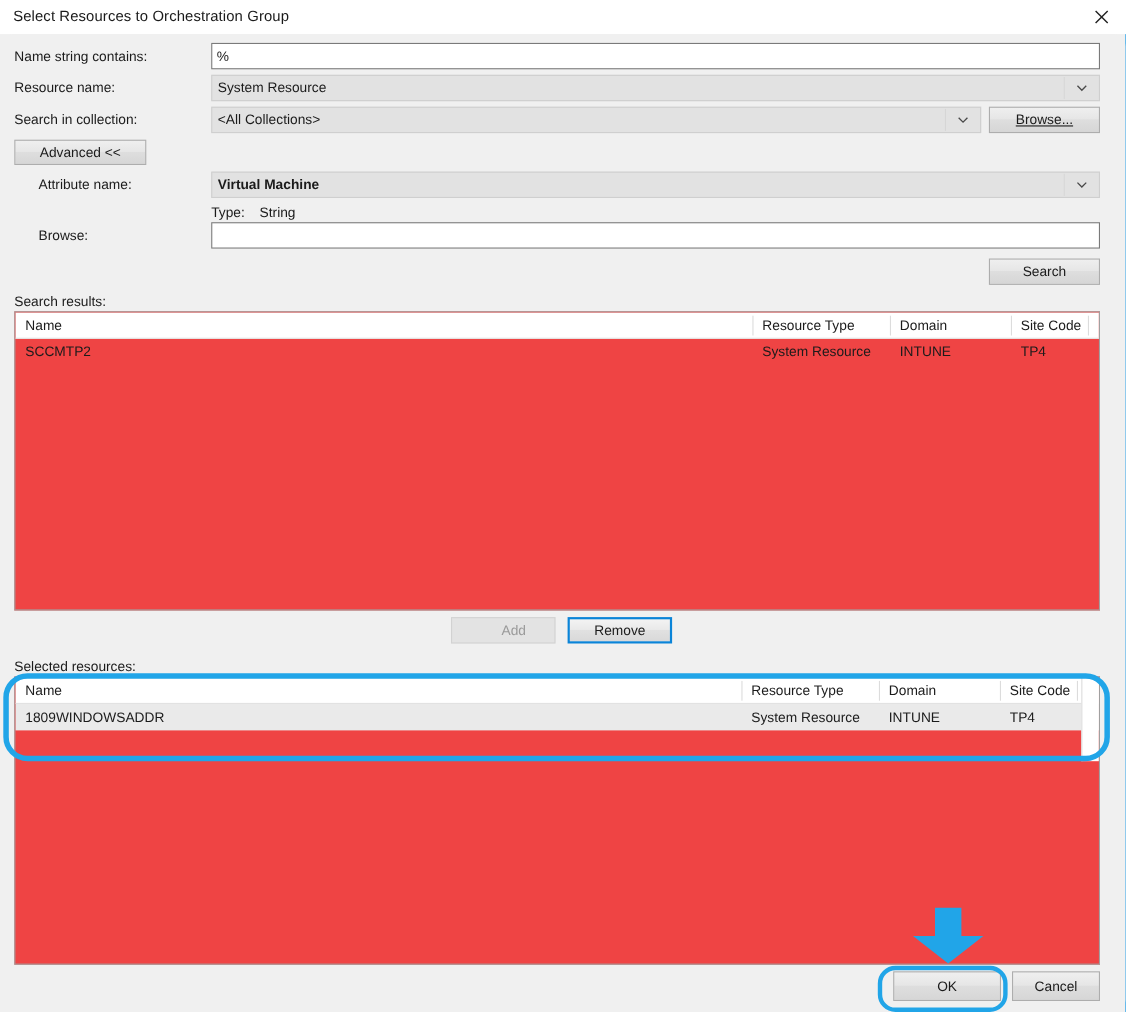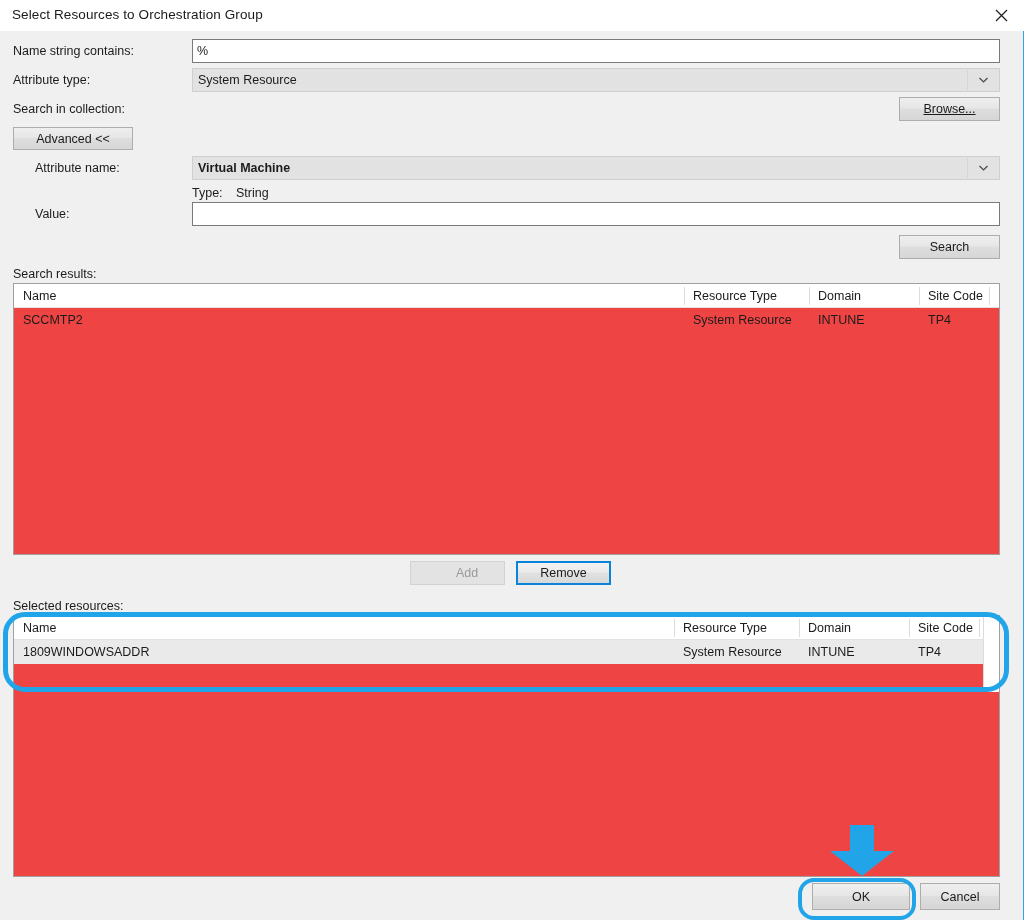--- a/index.html
+++ b/index.html
@@ -207,49 +207,57 @@
         <path d="M1,1 L12,12 M12,1 L1,12" stroke="#222" stroke-width="1.3" fill="none"></path>
       </svg>
     </div>
   </div>
 
   <div class="dialog-body">
 
     <div class="lbl" style="left:13px; top:13px;">Name string contains:</div>
     <div class="txtbox" style="left:192px; top:8px; width:808px; height:24px;">%</div>
 
-    <div class="lbl" style="left:13px; top:42px;">Attribute type:</div>
+    <div class="lbl" style="left:13px; top:42px;">Resource name:</div>
     <div class="combo with-sep" style="left:192px; top:37px; width:808px; height:24px;">
       <span>System Resource</span>
       <span class="chev">
         <svg width="13" height="13" viewBox="0 0 13 13" aria-hidden="true">
           <path d="M2.5,4.5 L6.5,8.5 L10.5,4.5" stroke="#4a4a4a" stroke-width="1.2" fill="none"></path>
         </svg>
       </span>
     </div>
 
     <div class="lbl" style="left:13px; top:71px;">Search in collection:</div>
+    <div class="combo with-sep" style="left:192px; top:66px; width:700px; height:24px;">
+      <span>&lt;All Collections&gt;</span>
+      <span class="chev">
+        <svg width="13" height="13" viewBox="0 0 13 13" aria-hidden="true">
+          <path d="M2.5,4.5 L6.5,8.5 L10.5,4.5" stroke="#4a4a4a" stroke-width="1.2" fill="none"></path>
+        </svg>
+      </span>
+    </div>
     <div class="btn" style="left:899px; top:66px; width:101px; height:24px;text-decoration:underline;">Browse...</div>
 
     <div class="btn" style="left:13px; top:96px; width:120px; height:23px;">Advanced &lt;&lt;</div>
 
     <div class="lbl" style="left:35px; top:130px;">Attribute name:</div>
     <div class="combo with-sep" style="left:192px; top:125px; width:808px; height:24px;font-weight:bold;">
       <span>Virtual Machine</span>
       <span class="chev">
         <svg width="13" height="13" viewBox="0 0 13 13" aria-hidden="true">
           <path d="M2.5,4.5 L6.5,8.5 L10.5,4.5" stroke="#4a4a4a" stroke-width="1.2" fill="none"></path>
         </svg>
       </span>
     </div>
 
     <div class="lbl" style="left:192px; top:155px;">Type:</div>
     <div class="lbl" style="left:236px; top:155px;">String</div>
 
-    <div class="lbl" style="left:35px; top:176px;">Value:</div>
+    <div class="lbl" style="left:35px; top:176px;">Browse:</div>
     <div class="txtbox" style="left:192px; top:171px; width:808px; height:24px;"></div>
 
     <div class="btn" style="left:899px; top:204px; width:101px; height:24px;">Search</div>
 
     <div class="lbl" style="left:13px; top:236px;">Search results:</div>
 
     <div class="listview" style="left:13px; top:252px; width:987px; height:272px;">
       <div class="lv-head">
         <div class="hcell" style="left:0px;   width:670px;">Name</div>
         <div class="hsep" style="left:670px;"></div>

